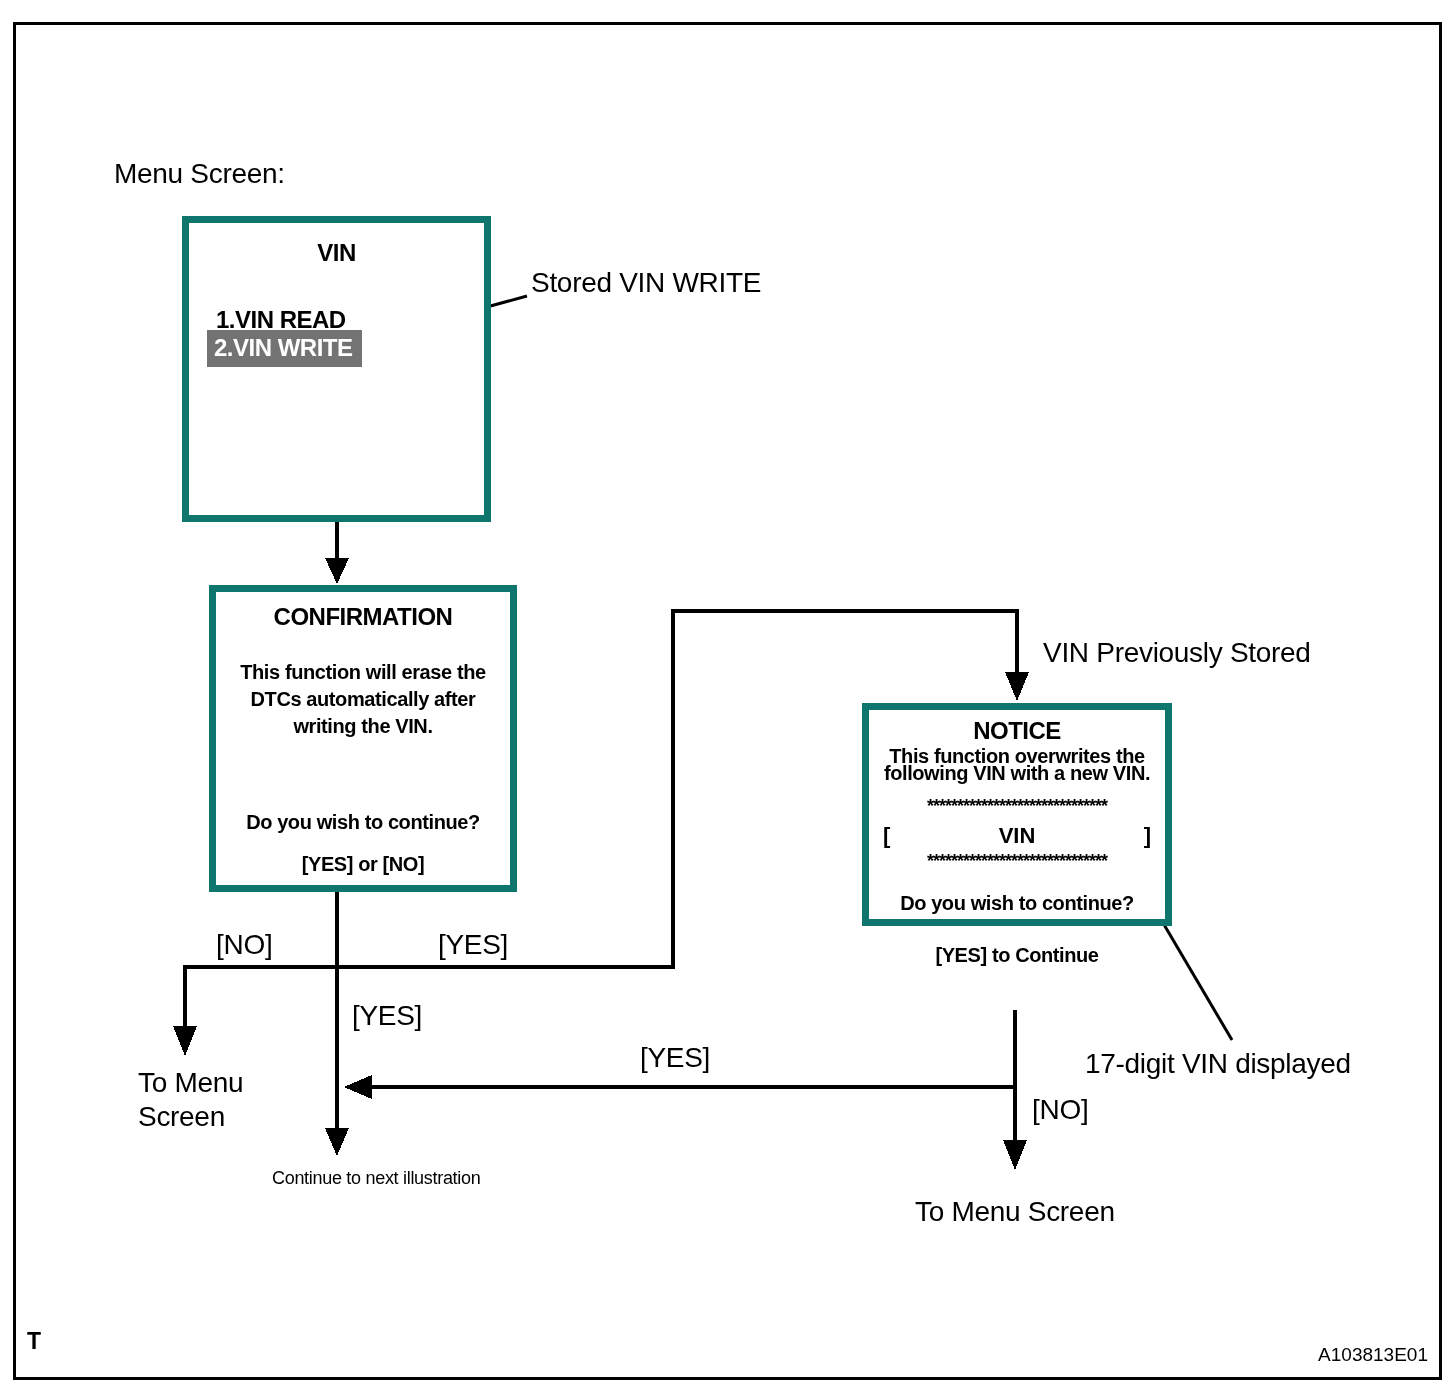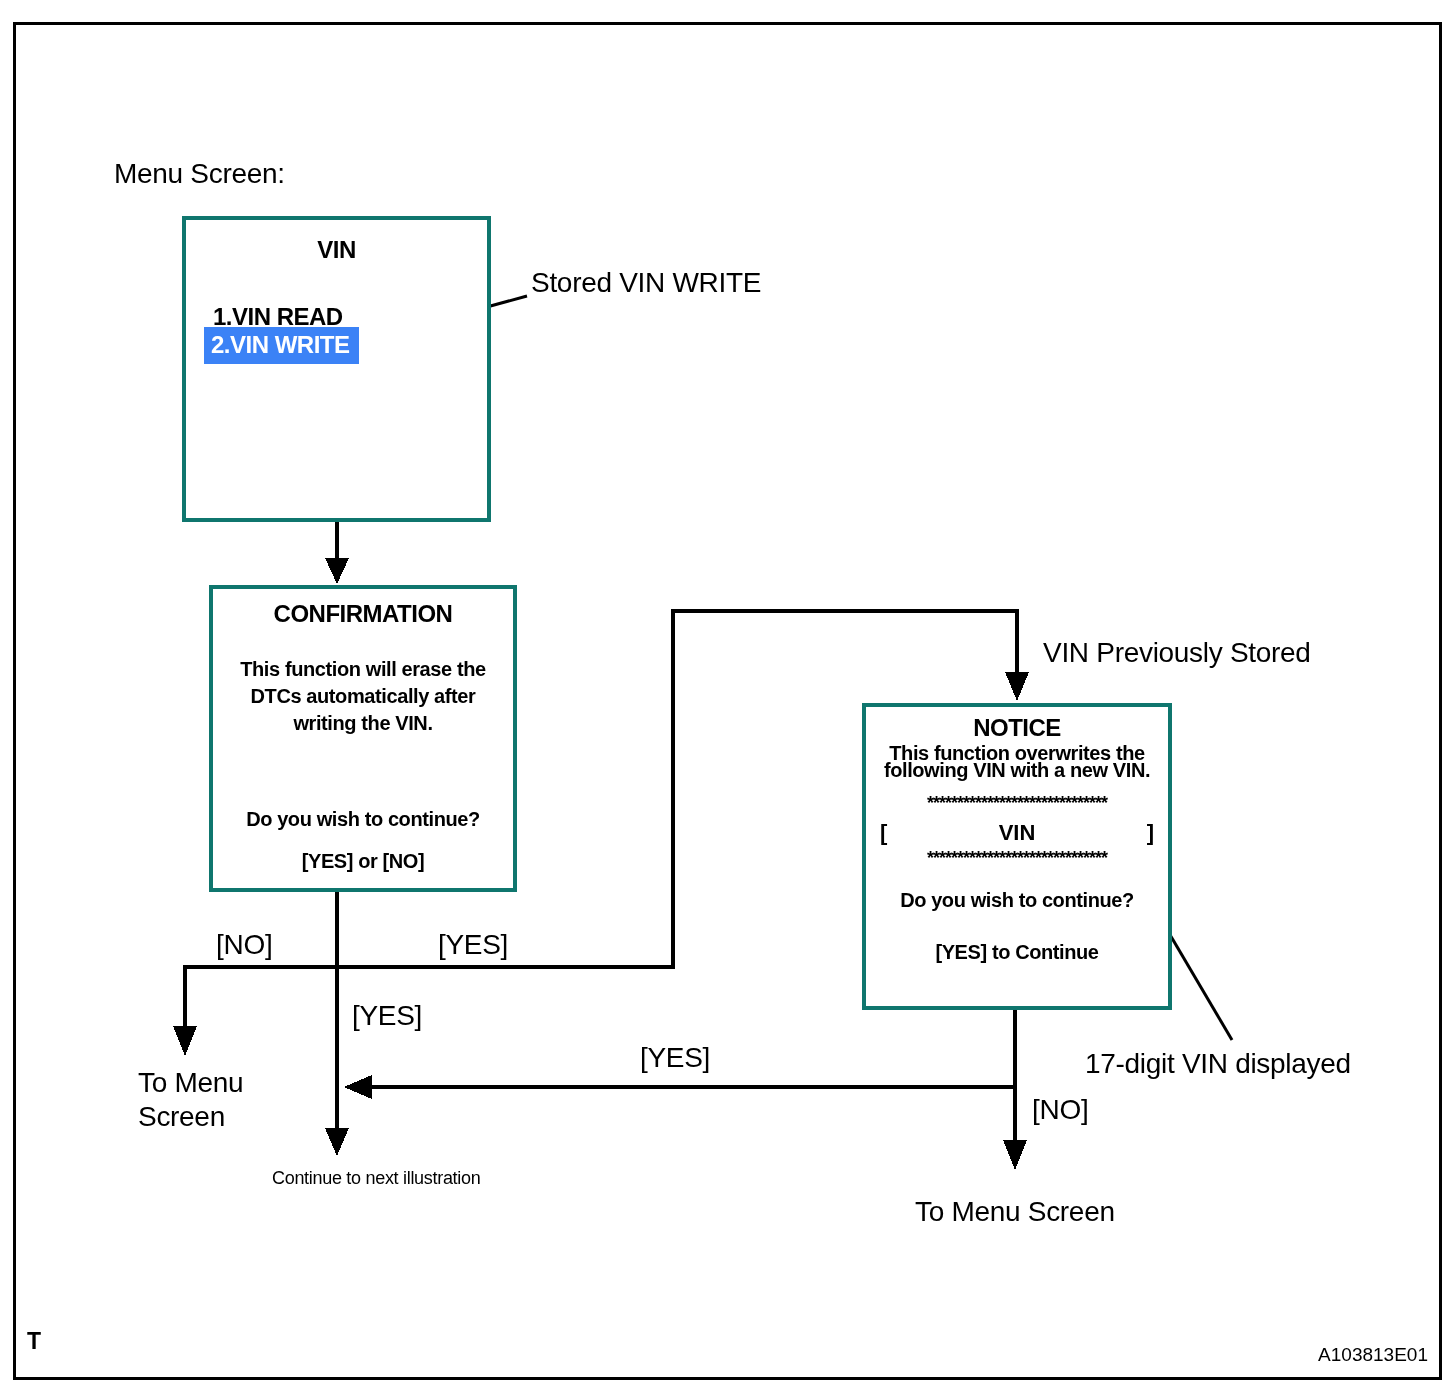--- a/index.html
+++ b/index.html
@@ -11,35 +11,35 @@
   .outer-border{
     position:absolute;left:13px;top:22px;width:1429px;height:1358px;
     border:3px solid #000;box-sizing:border-box;
   }
   .lines{position:absolute;left:0;top:0;width:1456px;height:1394px;}
   .label{position:absolute;white-space:nowrap;font-size:28px;line-height:1.15;letter-spacing:-0.3px;}
   .label.small{font-size:19px;letter-spacing:0;}
   .label.bold{font-weight:bold;}
   .multiline{white-space:pre-line;line-height:34px;}
   .fbox{
-    position:absolute;border:4px solid #0f766e;background:#fff;box-sizing:border-box;
+    position:absolute;border:7px solid #0f766e;background:#fff;box-sizing:border-box;
   }
   .fbox .inner{position:absolute;left:0;top:0;right:0;bottom:0;}
   .boxtitle{
     position:absolute;width:100%;text-align:center;font-weight:bold;
     font-size:24px;letter-spacing:-0.5px;
   }
   .boxtext{
     position:absolute;width:100%;text-align:center;font-weight:bold;
     font-size:20px;line-height:27px;letter-spacing:-0.4px;
   }
   .menu-item{
     position:absolute;font-weight:bold;font-size:24px;letter-spacing:-0.5px;white-space:nowrap;
   }
-  .menu-item.highlight{background:#3b82f6;color:#fff;padding:4px 9px 5px 7px;}
+  .menu-item.highlight{background:#737373;color:#fff;padding:4px 9px 5px 7px;}
   .stars{
     position:absolute;width:100%;text-align:center;font-weight:bold;
     font-size:18px;letter-spacing:-1px;white-space:nowrap;overflow:hidden;
   }
   .vin-row{
     position:absolute;left:14px;right:14px;display:flex;justify-content:space-between;
     font-weight:bold;font-size:22px;
   }
 </style>
 </head>
@@ -134,21 +134,21 @@
     <div class="inner">
       <div class="boxtitle" style="top:11px;">CONFIRMATION</div>
       <div class="boxtext" style="top:67px;">This function will erase the</div>
       <div class="boxtext" style="top:94px;">DTCs automatically after</div>
       <div class="boxtext" style="top:121px;">writing the VIN.</div>
       <div class="boxtext" style="top:217px;">Do you wish to continue?</div>
       <div class="boxtext" style="top:259px;">[YES] or [NO]</div>
     </div>
   </div>
 
-  <div class="fbox" style="left:862px;top:703px;width:310px;height:307px;">
+  <div class="fbox" style="left:862px;top:703px;width:310px;height:223px;">
     <div class="inner">
       <div class="boxtitle" style="top:7px;">NOTICE</div>
       <div class="boxtext" style="top:33px;">This function overwrites the</div>
       <div class="boxtext" style="top:50px;">following VIN with a new VIN.</div>
       <div class="stars" style="top:86px;">******************************</div>
       <div class="vin-row" style="top:113px;">
         <span>[</span>
         <span>VIN</span>
         <span>]</span>
       </div>

